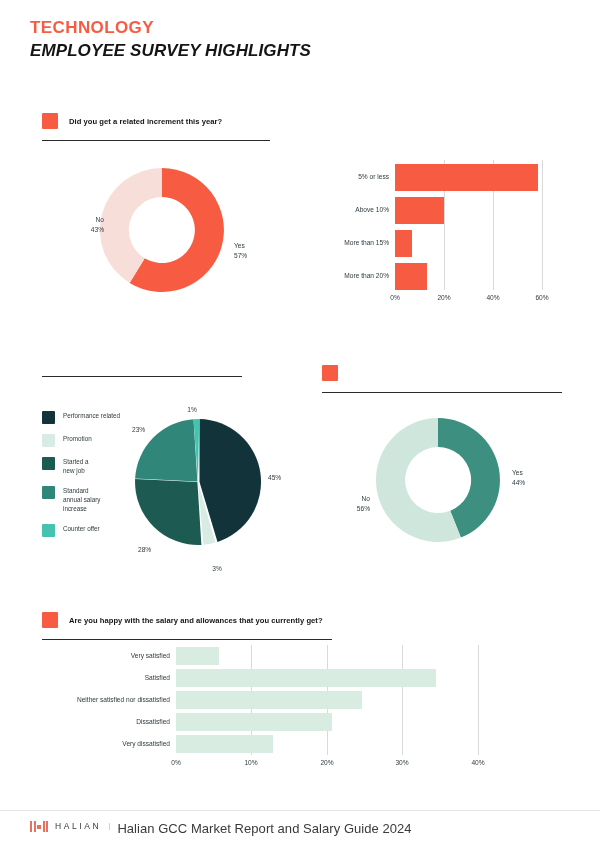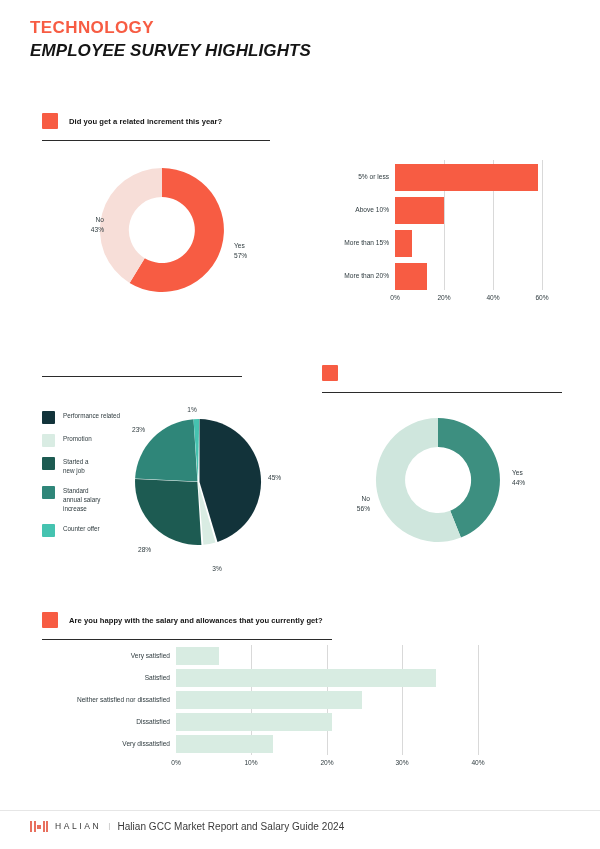--- a/index.html
+++ b/index.html
@@ -57,21 +57,21 @@
   .leg-lb{font-size:6.3px;color:#2f3b3f;line-height:1.42;padding-top:1px;white-space:pre-line;}
 
   
   .footer{position:absolute;left:0;right:0;bottom:0;height:38px;border-top:1px solid #e6e6e6;}
   .foot-inner{position:absolute;left:30px;top:10px;display:flex;align-items:flex-start;gap:7px;}
   .logo-mark{display:flex;align-items:center;gap:1.5px;}
   .logo-mark i{display:block;width:2px;height:11px;background:#e8705f;}
   .logo-mark .dot{width:4px;height:4px;background:#e8705f;align-self:center;}
   .logo-word{font-size:8.5px;letter-spacing:2.6px;color:#3a3a3a;}
   .foot-sep{color:#b9b9b9;font-size:8px;}
-  .foot-txt{font-size:10px;color:#3a3a3a;letter-spacing:.05px;}
+  .foot-txt{font-size:13px;color:#3a3a3a;letter-spacing:.05px;}
 </style>
 </head>
 <body>
 
 <div class="page">
 
   <div class="hdr-title">
     <div class="hdr-kicker">TECHNOLOGY</div>
     <div class="hdr-main">EMPLOYEE SURVEY HIGHLIGHTS</div>
   </div>

